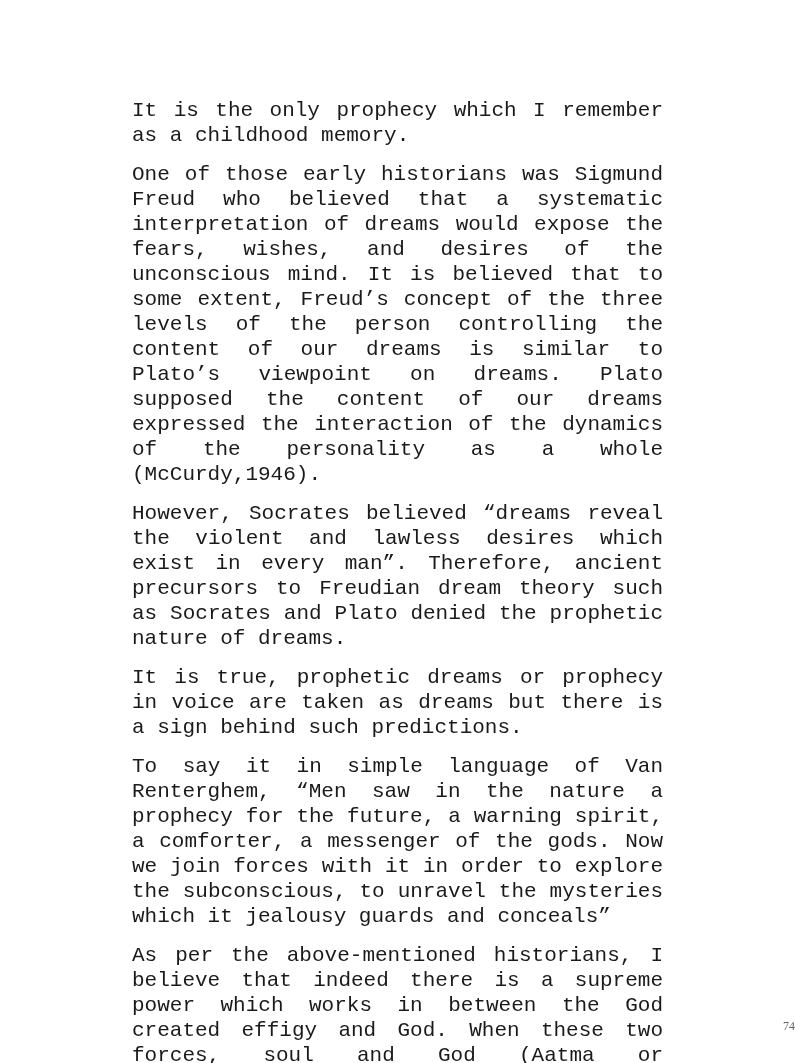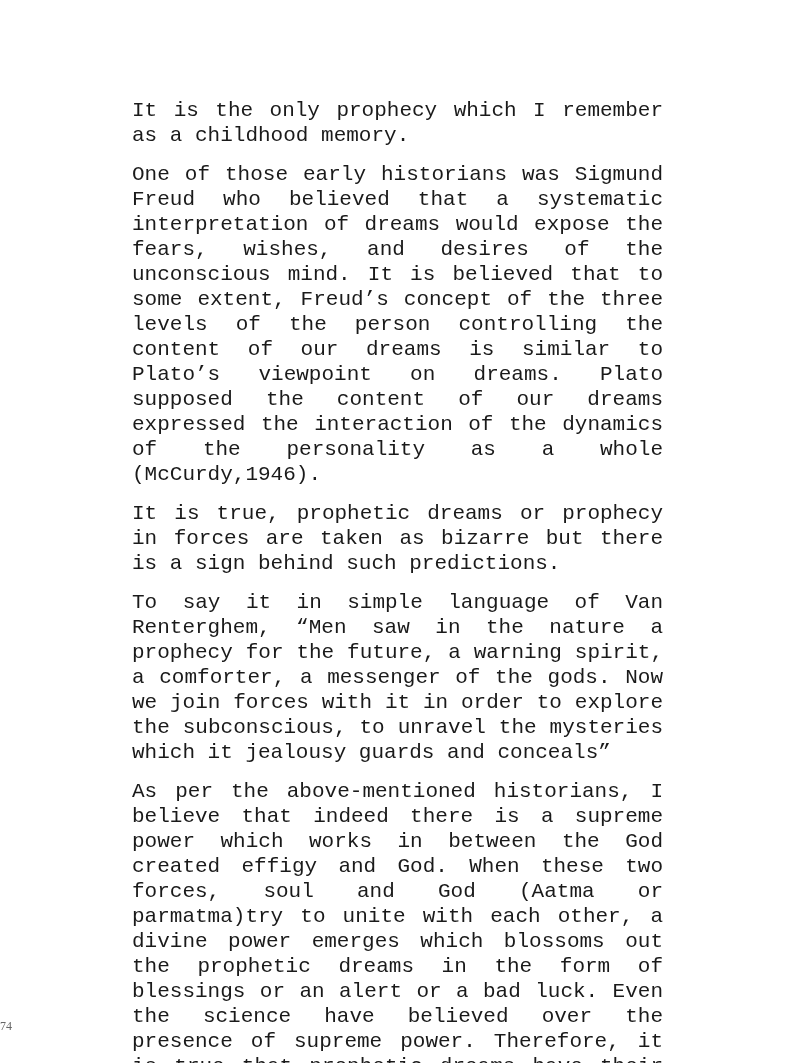--- a/index.html
+++ b/index.html
@@ -29,30 +29,31 @@
       text-align-last: left;
     }
     .para.tight {
       margin-bottom: 0;
     }
     .page-number {
       position: absolute;
       left: 0;
       width: 795px;
       top: 1019px;
-      text-align: left;
+      text-align: right;
       font-family: "Liberation Serif", serif;
       font-size: 12px;
       color: #666666;
     }
   </style>
 </head>
 <body>
 
 <div class="page">
   <p class="para">It is the only prophecy which I remember as a childhood memory.</p>
   <p class="para">One of those early historians was Sigmund Freud who believed that a systematic interpretation of dreams would expose the fears, wishes, and desires of the unconscious mind. It is believed that to some extent, Freud’s concept of the three levels of the person controlling the content of our dreams is similar to Plato’s viewpoint on dreams. Plato supposed the content of our dreams expressed the interaction of the dynamics of the personality as a whole (McCurdy,1946).</p>
-  <p class="para">It is true, prophetic dreams or prophecy in forces are taken as bizarre but there is a sign behind such predictions.</p>
+  <p class="para">However, Socrates believed “dreams reveal the violent and lawless desires which exist in every man”. Therefore, ancient precursors to Freudian dream theory such as Socrates and Plato denied the prophetic nature of dreams.</p>
+  <p class="para">It is true, prophetic dreams or prophecy in voice are taken as dreams but there is a sign behind such predictions.</p>
   <p class="para">To say it in simple language of Van Renterghem, “Men saw in the nature a prophecy for the future, a warning spirit, a comforter, a messenger of the gods. Now we join forces with it in order to explore the subconscious, to unravel the mysteries which it jealousy guards and conceals”</p>
   <p class="para">As per the above-mentioned historians, I believe that indeed there is a supreme power which works in between the God created effigy and God. When these two forces, soul and God (Aatma or parmatma)try to unite with each other, a divine power emerges which blossoms out the prophetic dreams in the form of blessings or an alert or a bad luck. Even the science have believed over the presence of supreme power. Therefore, it is true that prophetic dreams have their own essence in a common man’s life</p>
 </div>
 
 <div class="page-number">74</div>
 
 </body></html>

